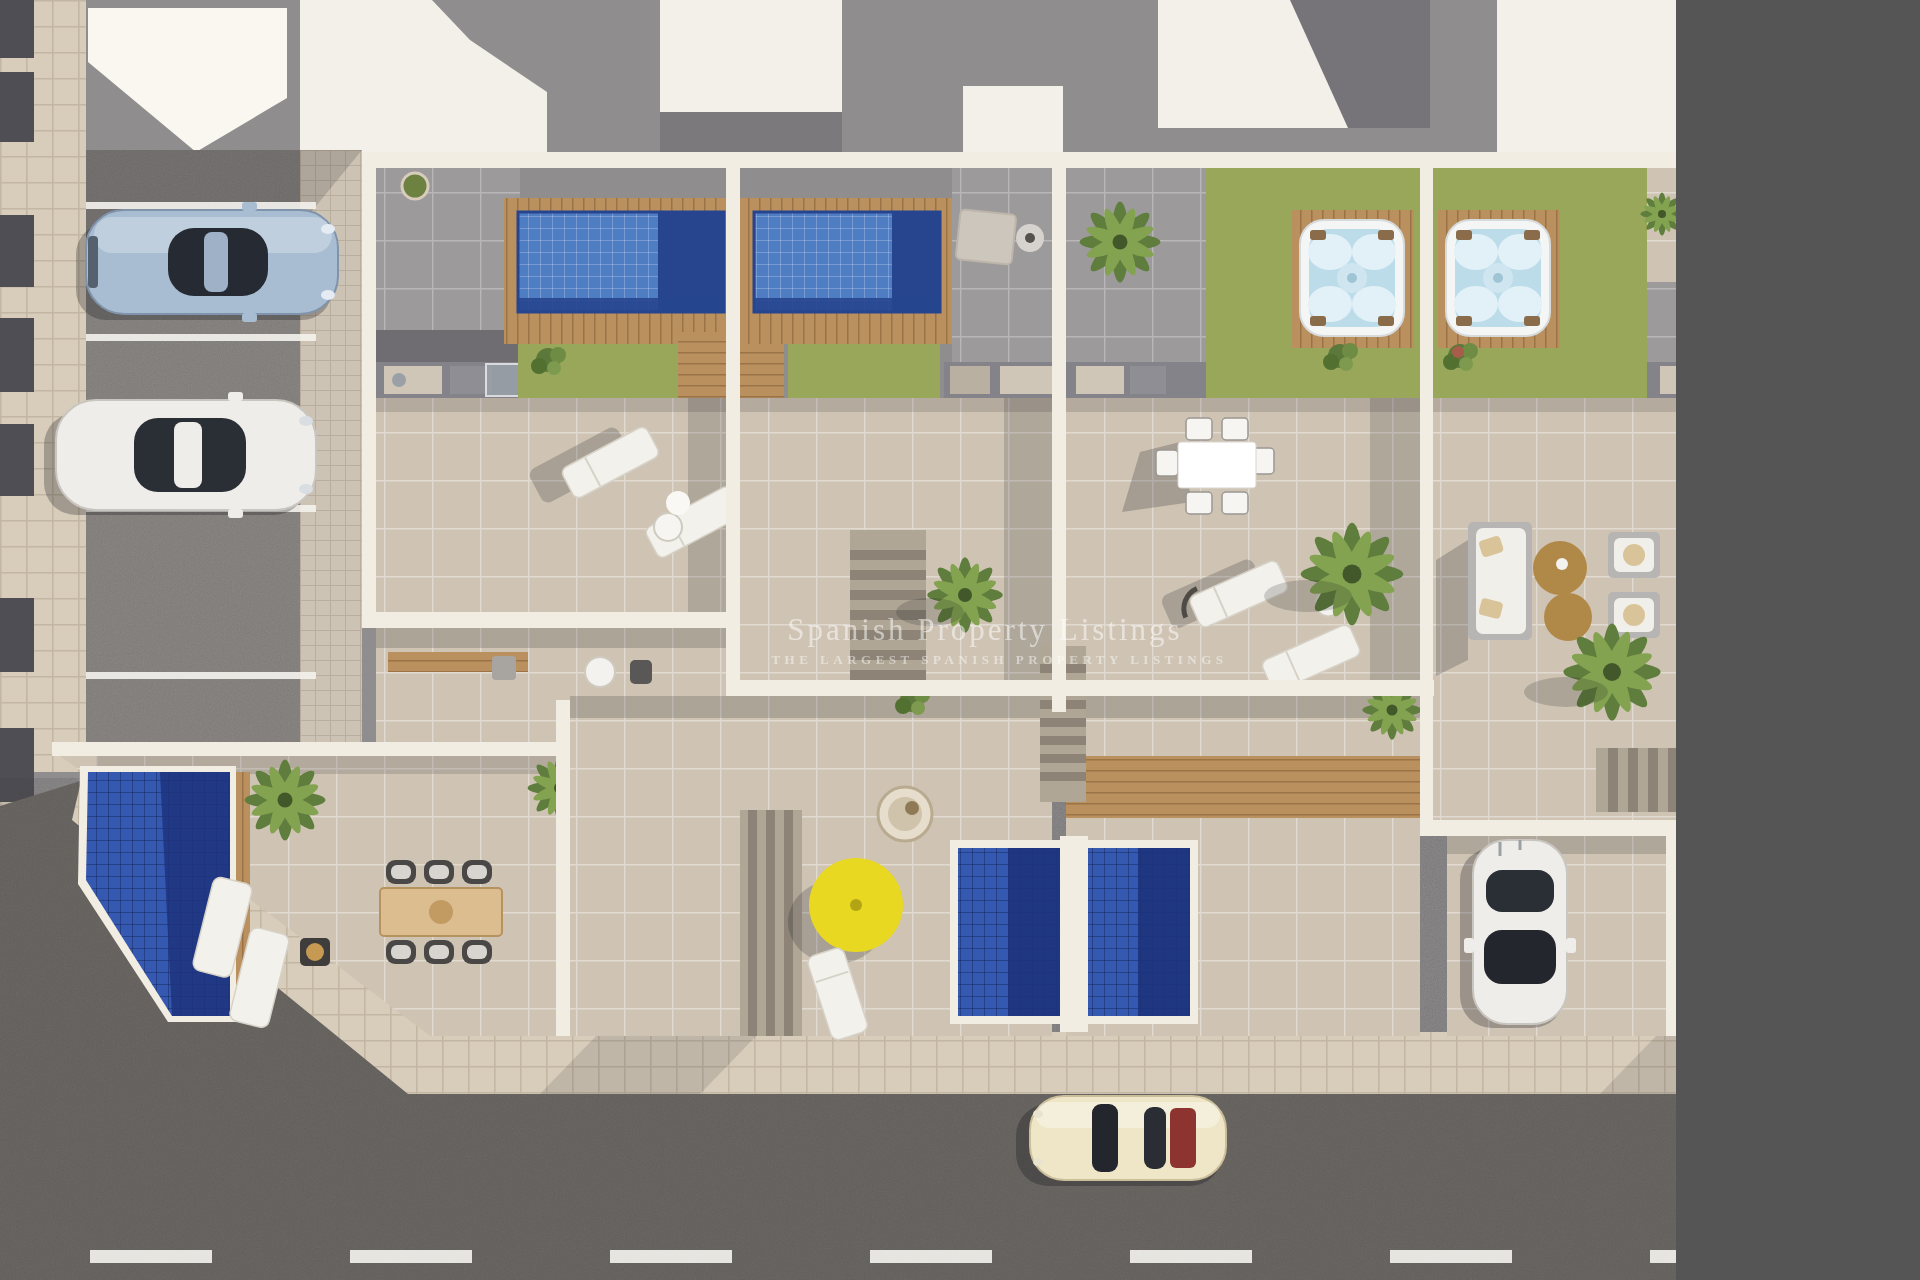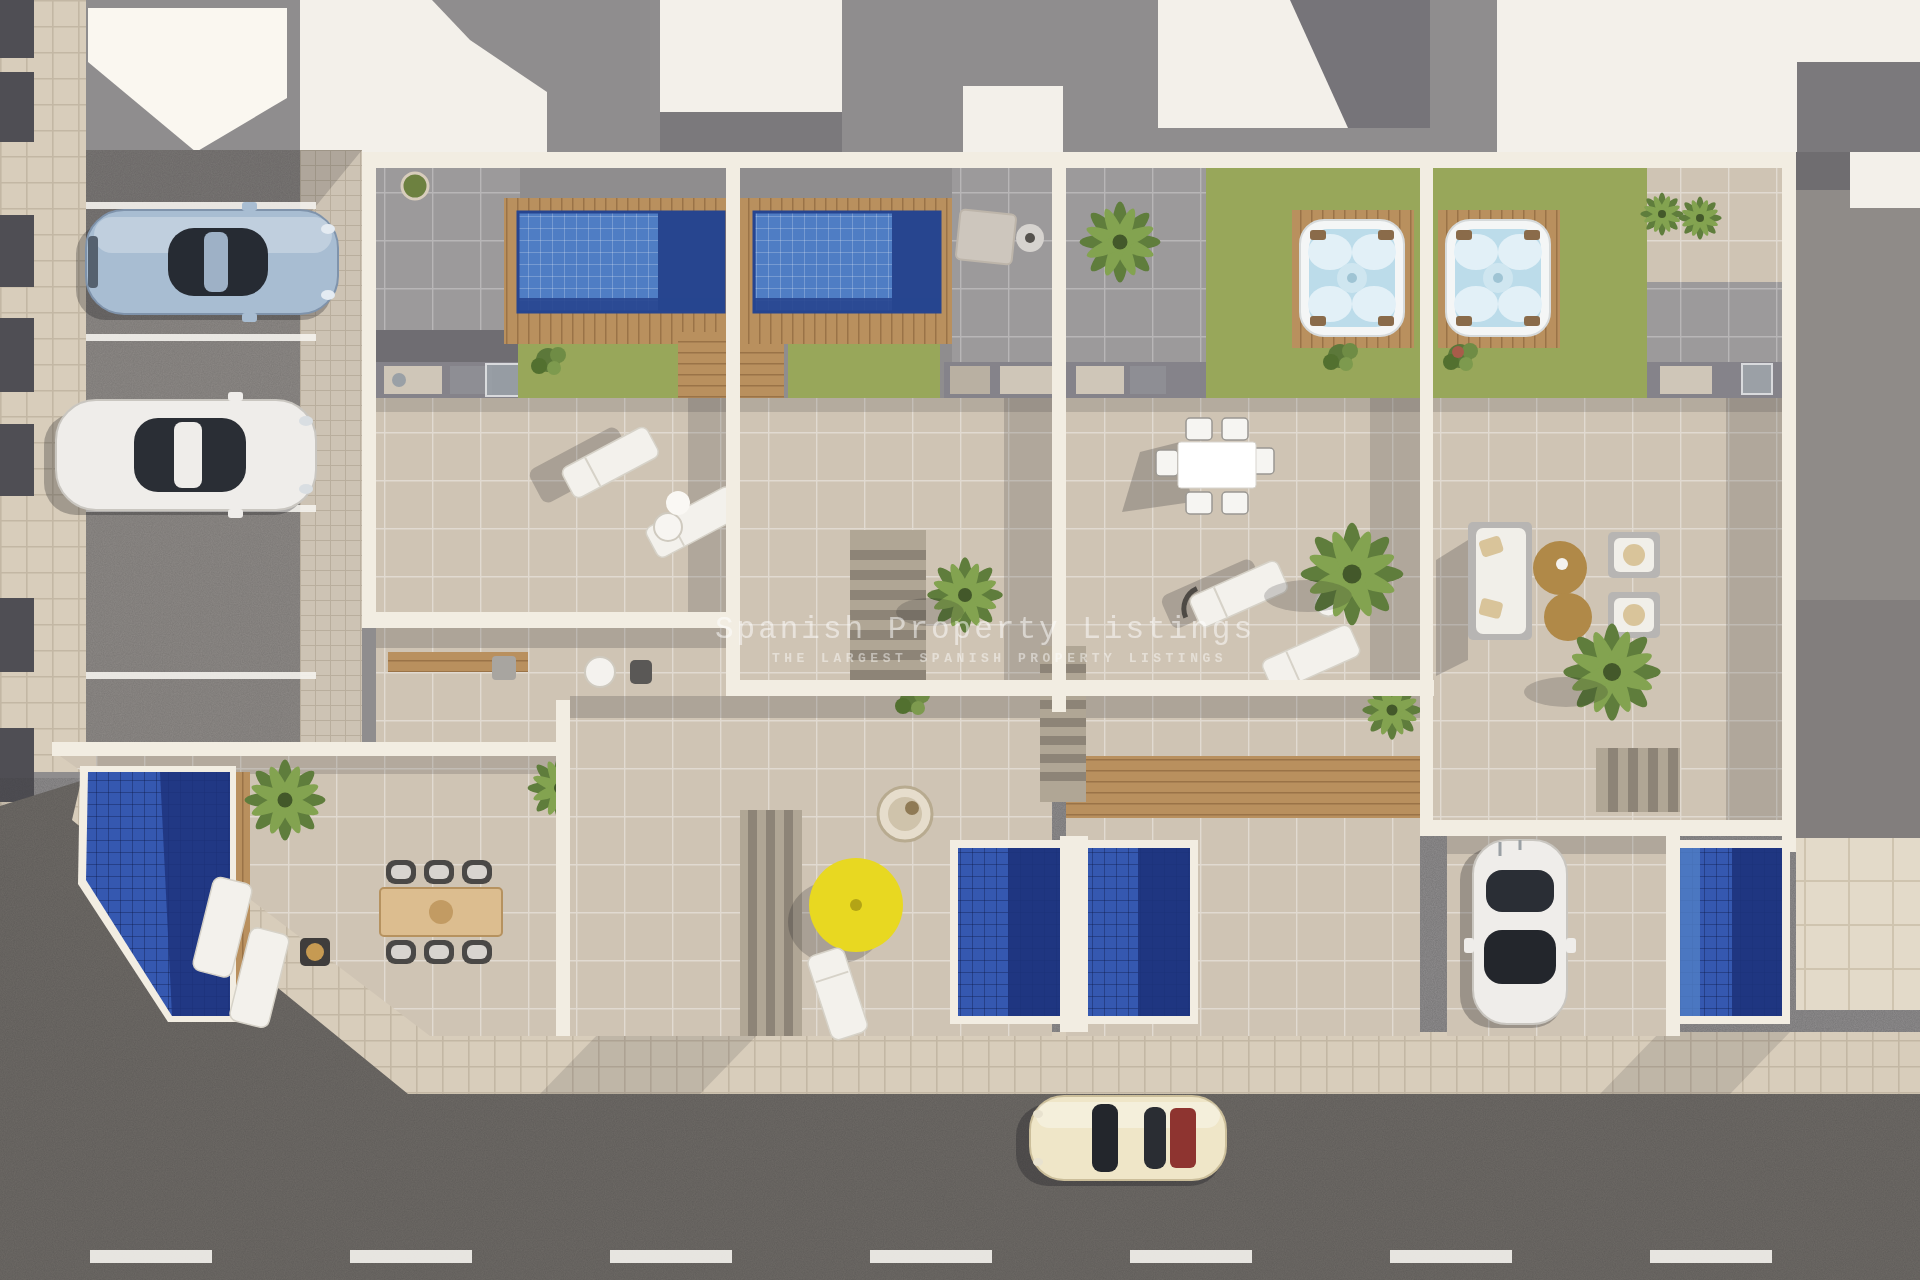--- a/index.html
+++ b/index.html
@@ -8,22 +8,22 @@
     --roof_gray:#8f8d8e; --roof_gray_dark:#787679; --roof_white:#f3f0ea;
     --tile_gray:#9c9a9b; --tile_beige:#cfc4b4; --tile_beige_light:#d9cfc1;
     --lawn:#98a75a; --lawn_dark:#6d8140;
     --deck_wood:#b9905e; --deck_wood_dark:#9a7347;
     --pool_light:#4f7dc4; --pool_dark:#27458f; --pool_ground:#3558b0; --pool_ground_dark:#1d337c;
     --hot_tub_water:#bcdcea; --hot_tub_shell:#f4f6f6;
     --umbrella_yellow:#e8d821; --table_brown:#b08948;
     --car_blue:#a8bdd2; --car_white:#efedea; --car_cream:#efe6c8; --car_red_accent:#8e3430;
   }
   html,body{margin:0;padding:0;background:#555;}
-  .stage{position:relative;width:1920px;height:1280px;overflow:hidden;background:var(--roof_gray);
-         font-family:Liberation Mono, monospace;}
+  .stage{position:relative;width:1676px;height:1280px;overflow:hidden;background:var(--roof_gray);
+         font-family:Liberation Serif, serif;}
   .stage svg{position:absolute;left:0;top:0;display:block;}
   .wm{position:absolute;left:985px;top:612px;transform:translateX(-50%);text-align:center;
       color:#ffffff;pointer-events:none;white-space:nowrap;}
   .wm .t1{font-size:31px;font-weight:300;letter-spacing:3px;opacity:.52;}
   .wm .t2{margin-top:4px;font-size:13px;font-weight:bold;letter-spacing:4.5px;opacity:.46;margin-left:29px;}
   .shade{fill:#14141a;}
   .wallF{fill:var(--wall);}
   .lawnF{fill:var(--lawn);}
 </style>
 </head>

